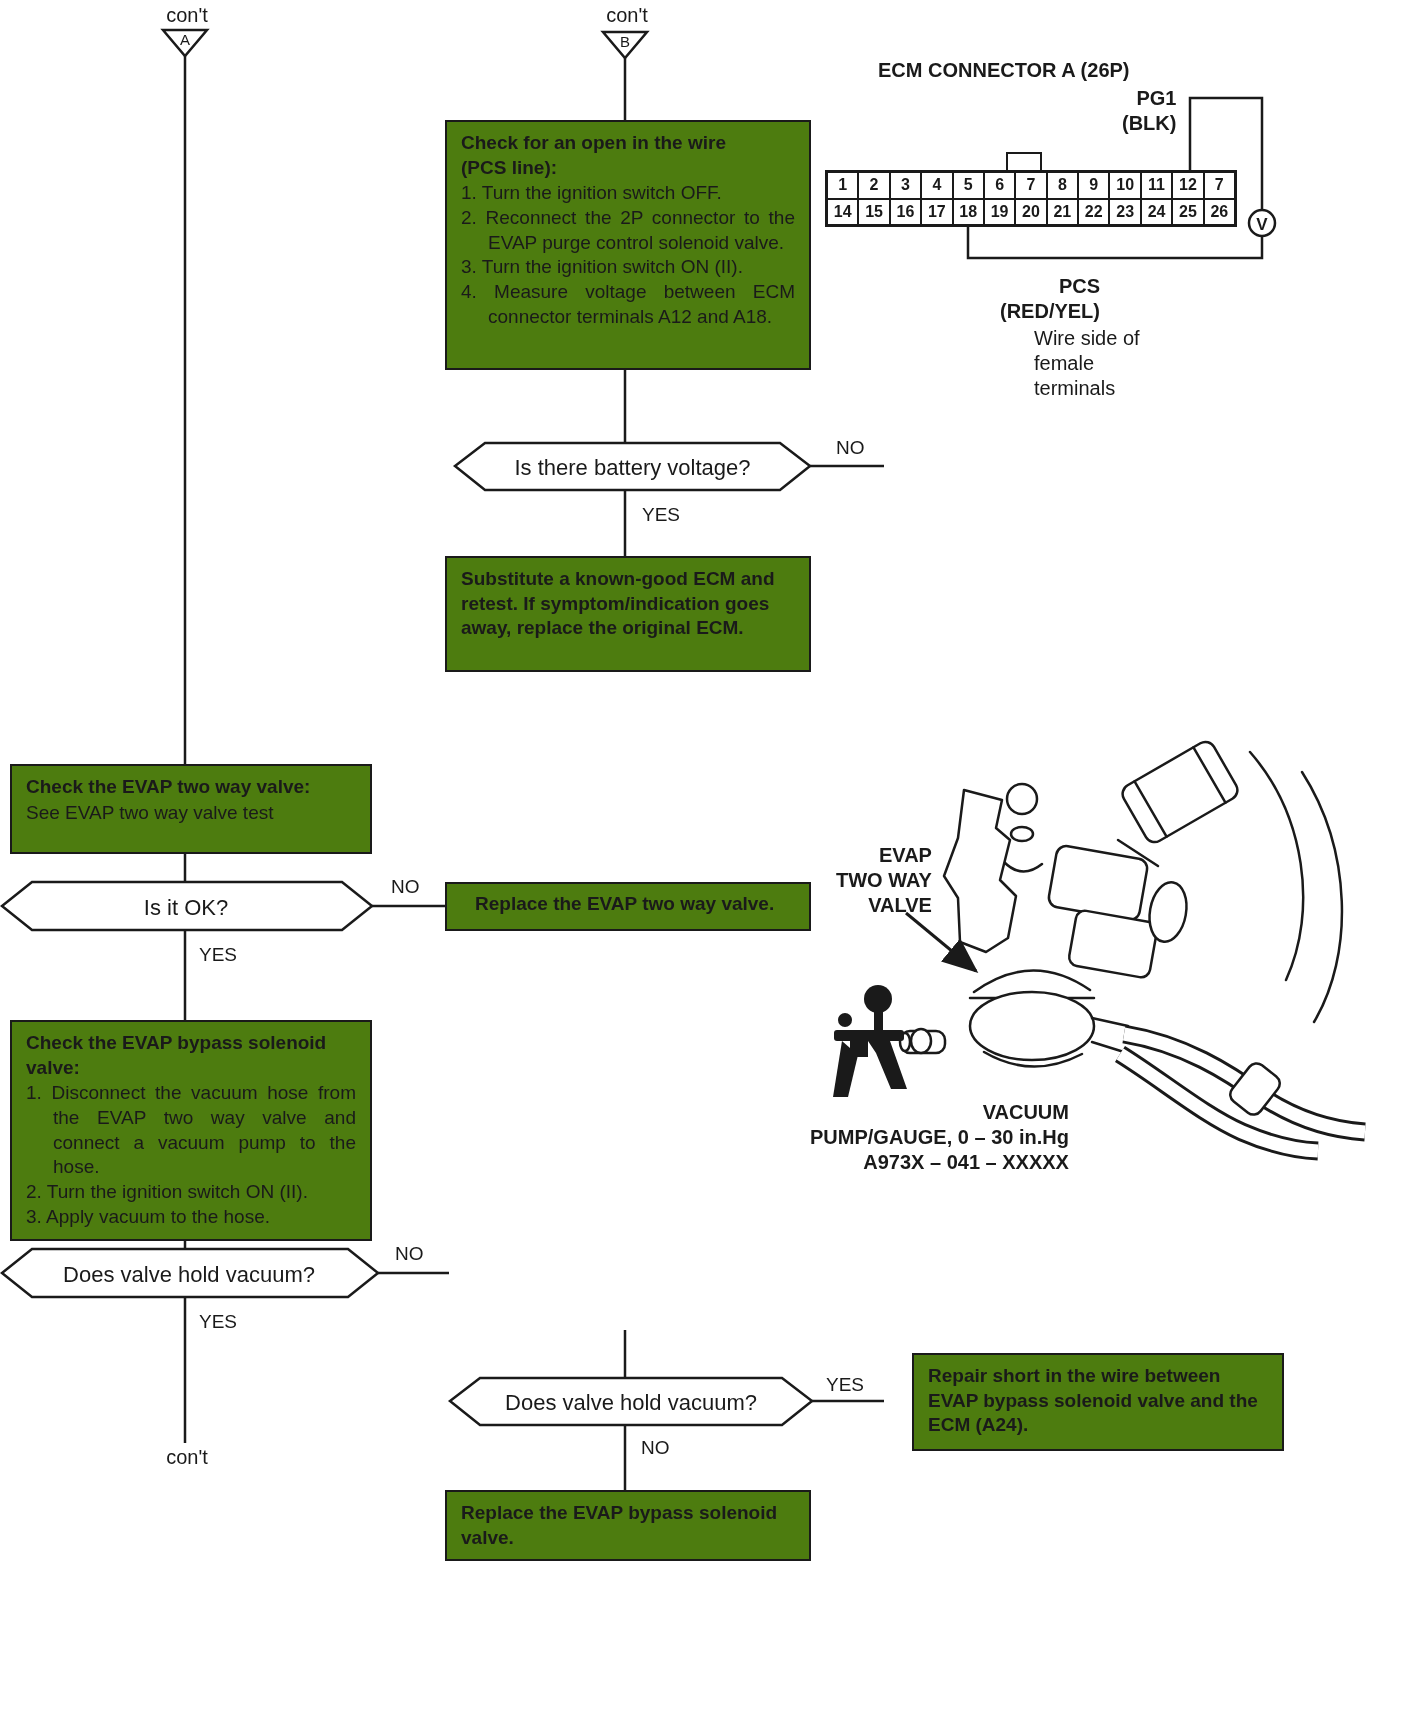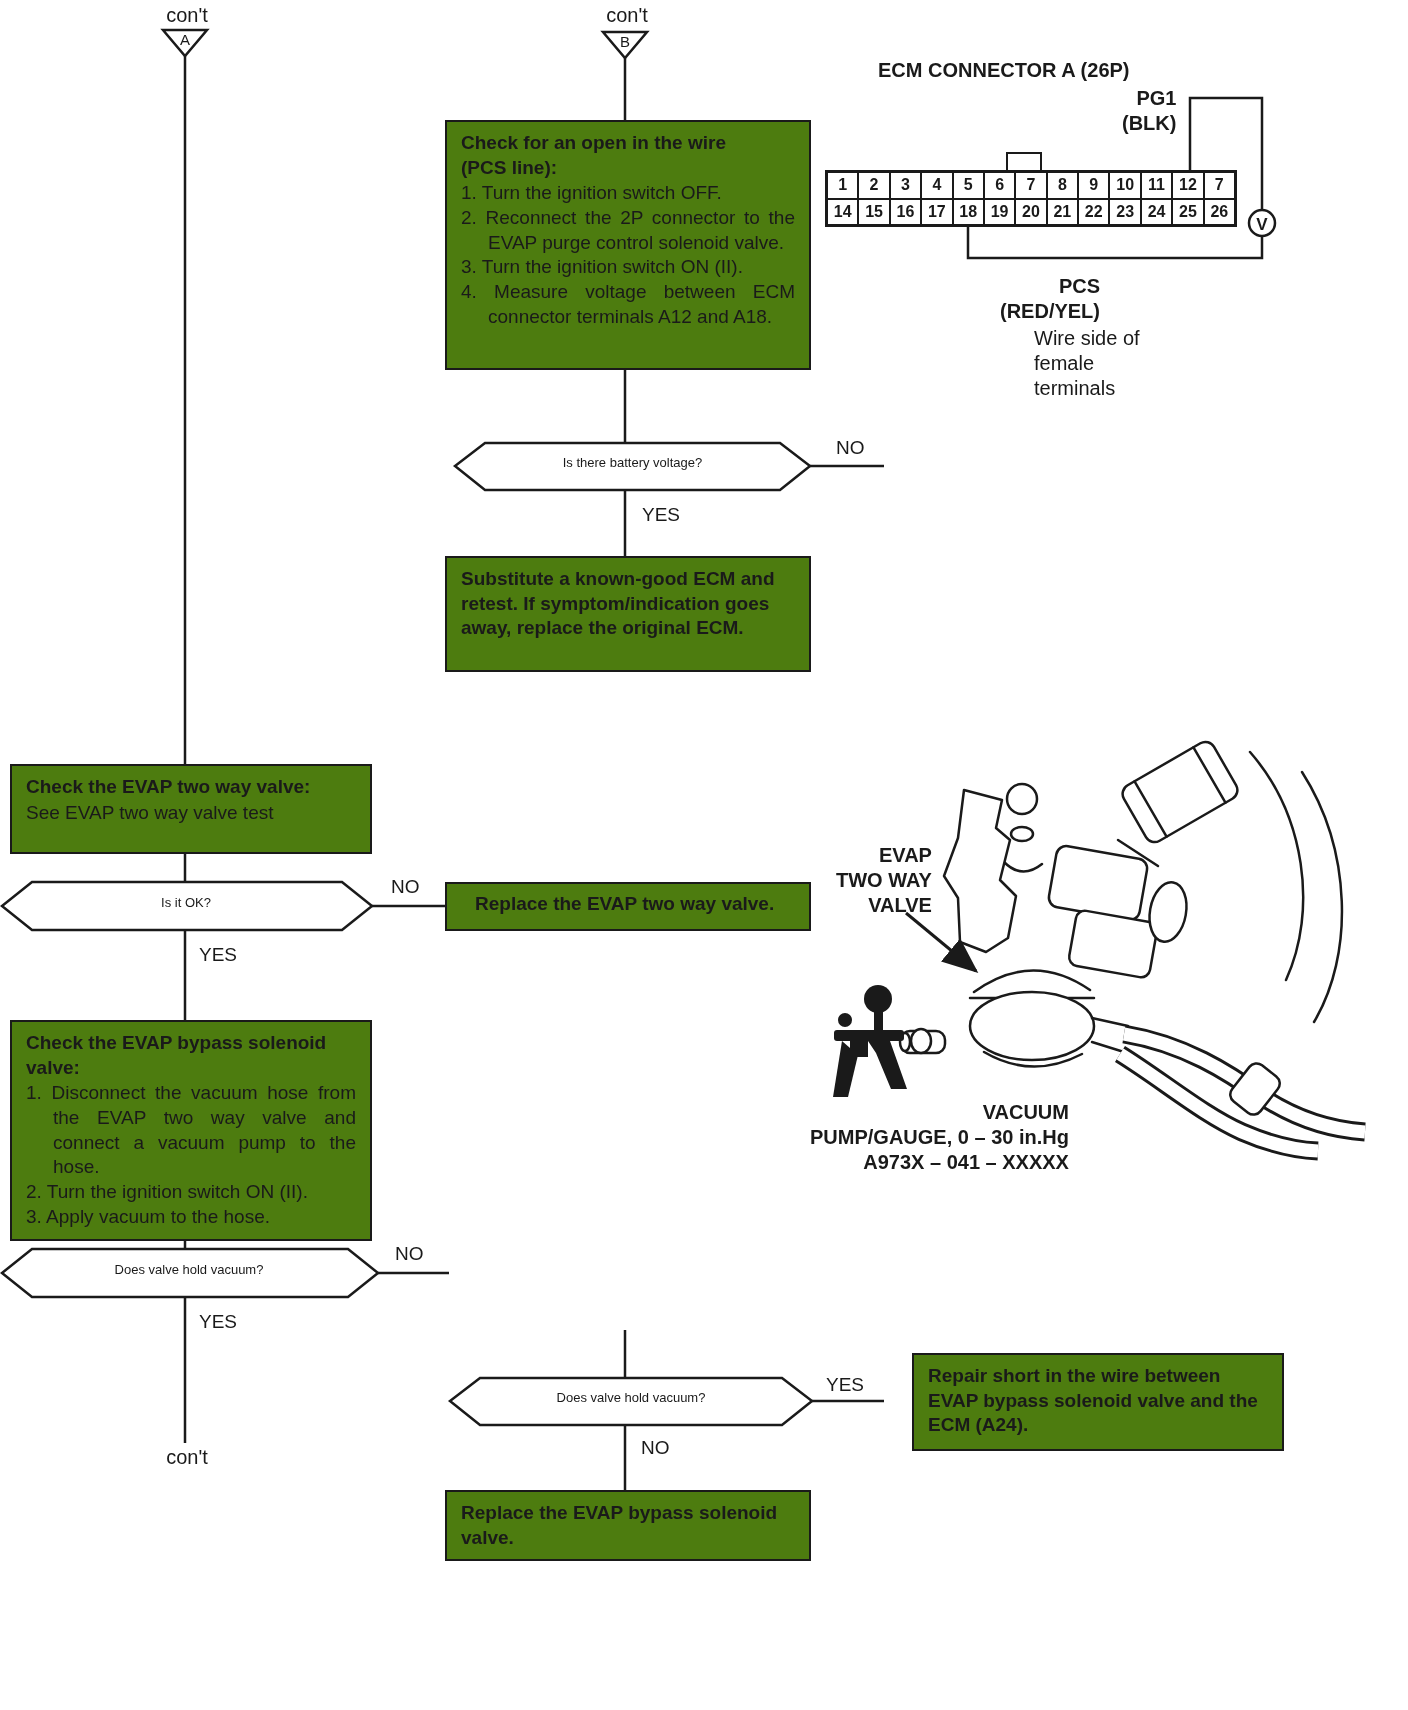--- a/index.html
+++ b/index.html
@@ -21,21 +21,21 @@
     padding:9px 14px; font-size:19px; line-height:1.3;
   }
   .box .title { font-weight:bold; }
   .box .body { margin-top:1px; }
   .boldtext { font-weight:bold; }
   .steps { list-style:none; margin-top:1px; }
   .steps li { padding-left:27px; text-indent:-27px; text-align:justify; }
 
   .hexlabel {
     position:absolute; z-index:2; text-align:center;
-    font-size:13px; line-height:1.2;
+    font-size:22px; line-height:1.2;
   }
   .yn { position:absolute; z-index:2; font-size:19px; }
   .freelabel { position:absolute; z-index:2; font-size:20px; line-height:1.25; }
   .freelabel.b { font-weight:bold;text-align:right; }
 
   .cont { position:absolute; z-index:2; width:56px; text-align:center; font-size:20px; }
   .tri-letter { position:absolute; z-index:2; width:44px; text-align:center; font-size:15px; }
 
   .conn-grid {
     position:absolute; z-index:2; left:825px; top:170px;

